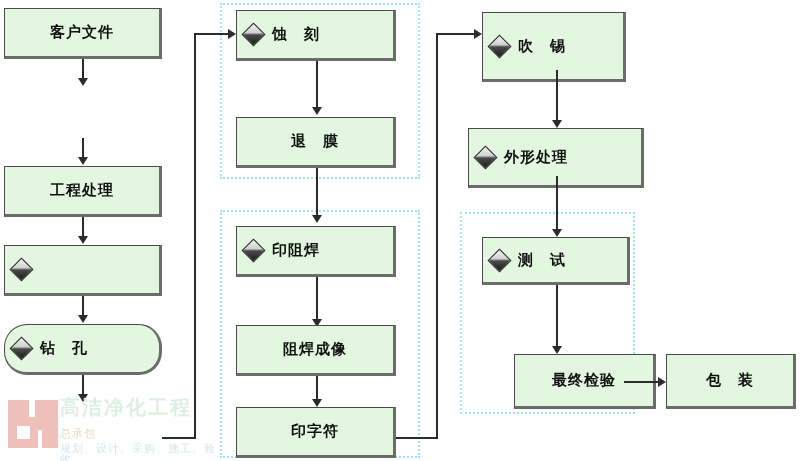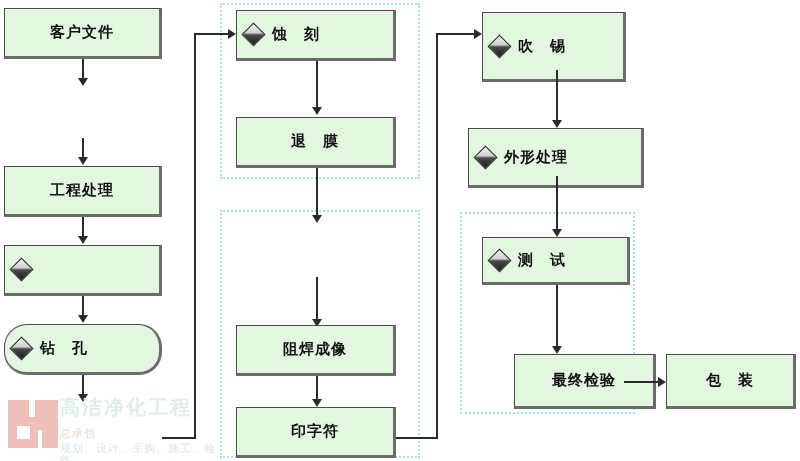--- a/index.html
+++ b/index.html
@@ -201,20 +201,24 @@
   <div class="conn v" style="left:316px; top:61px; height:49px;"></div>
   <div class="arrow-down" style="left:312px; top:107px;"></div>
 
   <div class="node" style="left:236px; top:117px; width:160px; height:51px;">
     <span class="label">退　膜</span>
   </div>
 
   <div class="conn v" style="left:316px; top:168px; height:50px;"></div>
   <div class="arrow-down" style="left:312px; top:215px;"></div>
 
+  <div class="node bulleted" style="left:236px; top:226px; width:160px; height:51px;">
+    <span class="bullet"></span>
+    <span class="label">印阻焊</span>
+  </div>
 
   <div class="conn v" style="left:316px; top:277px; height:45px;"></div>
   <div class="arrow-down" style="left:312px; top:319px;"></div>
 
   <div class="node" style="left:236px; top:325px; width:160px; height:51px;align-items:center;">
     <span class="label">阻焊成像</span>
   </div>
 
   <div class="conn v" style="left:316px; top:376px; height:26px;"></div>
   <div class="arrow-down" style="left:312px; top:399px;"></div>

